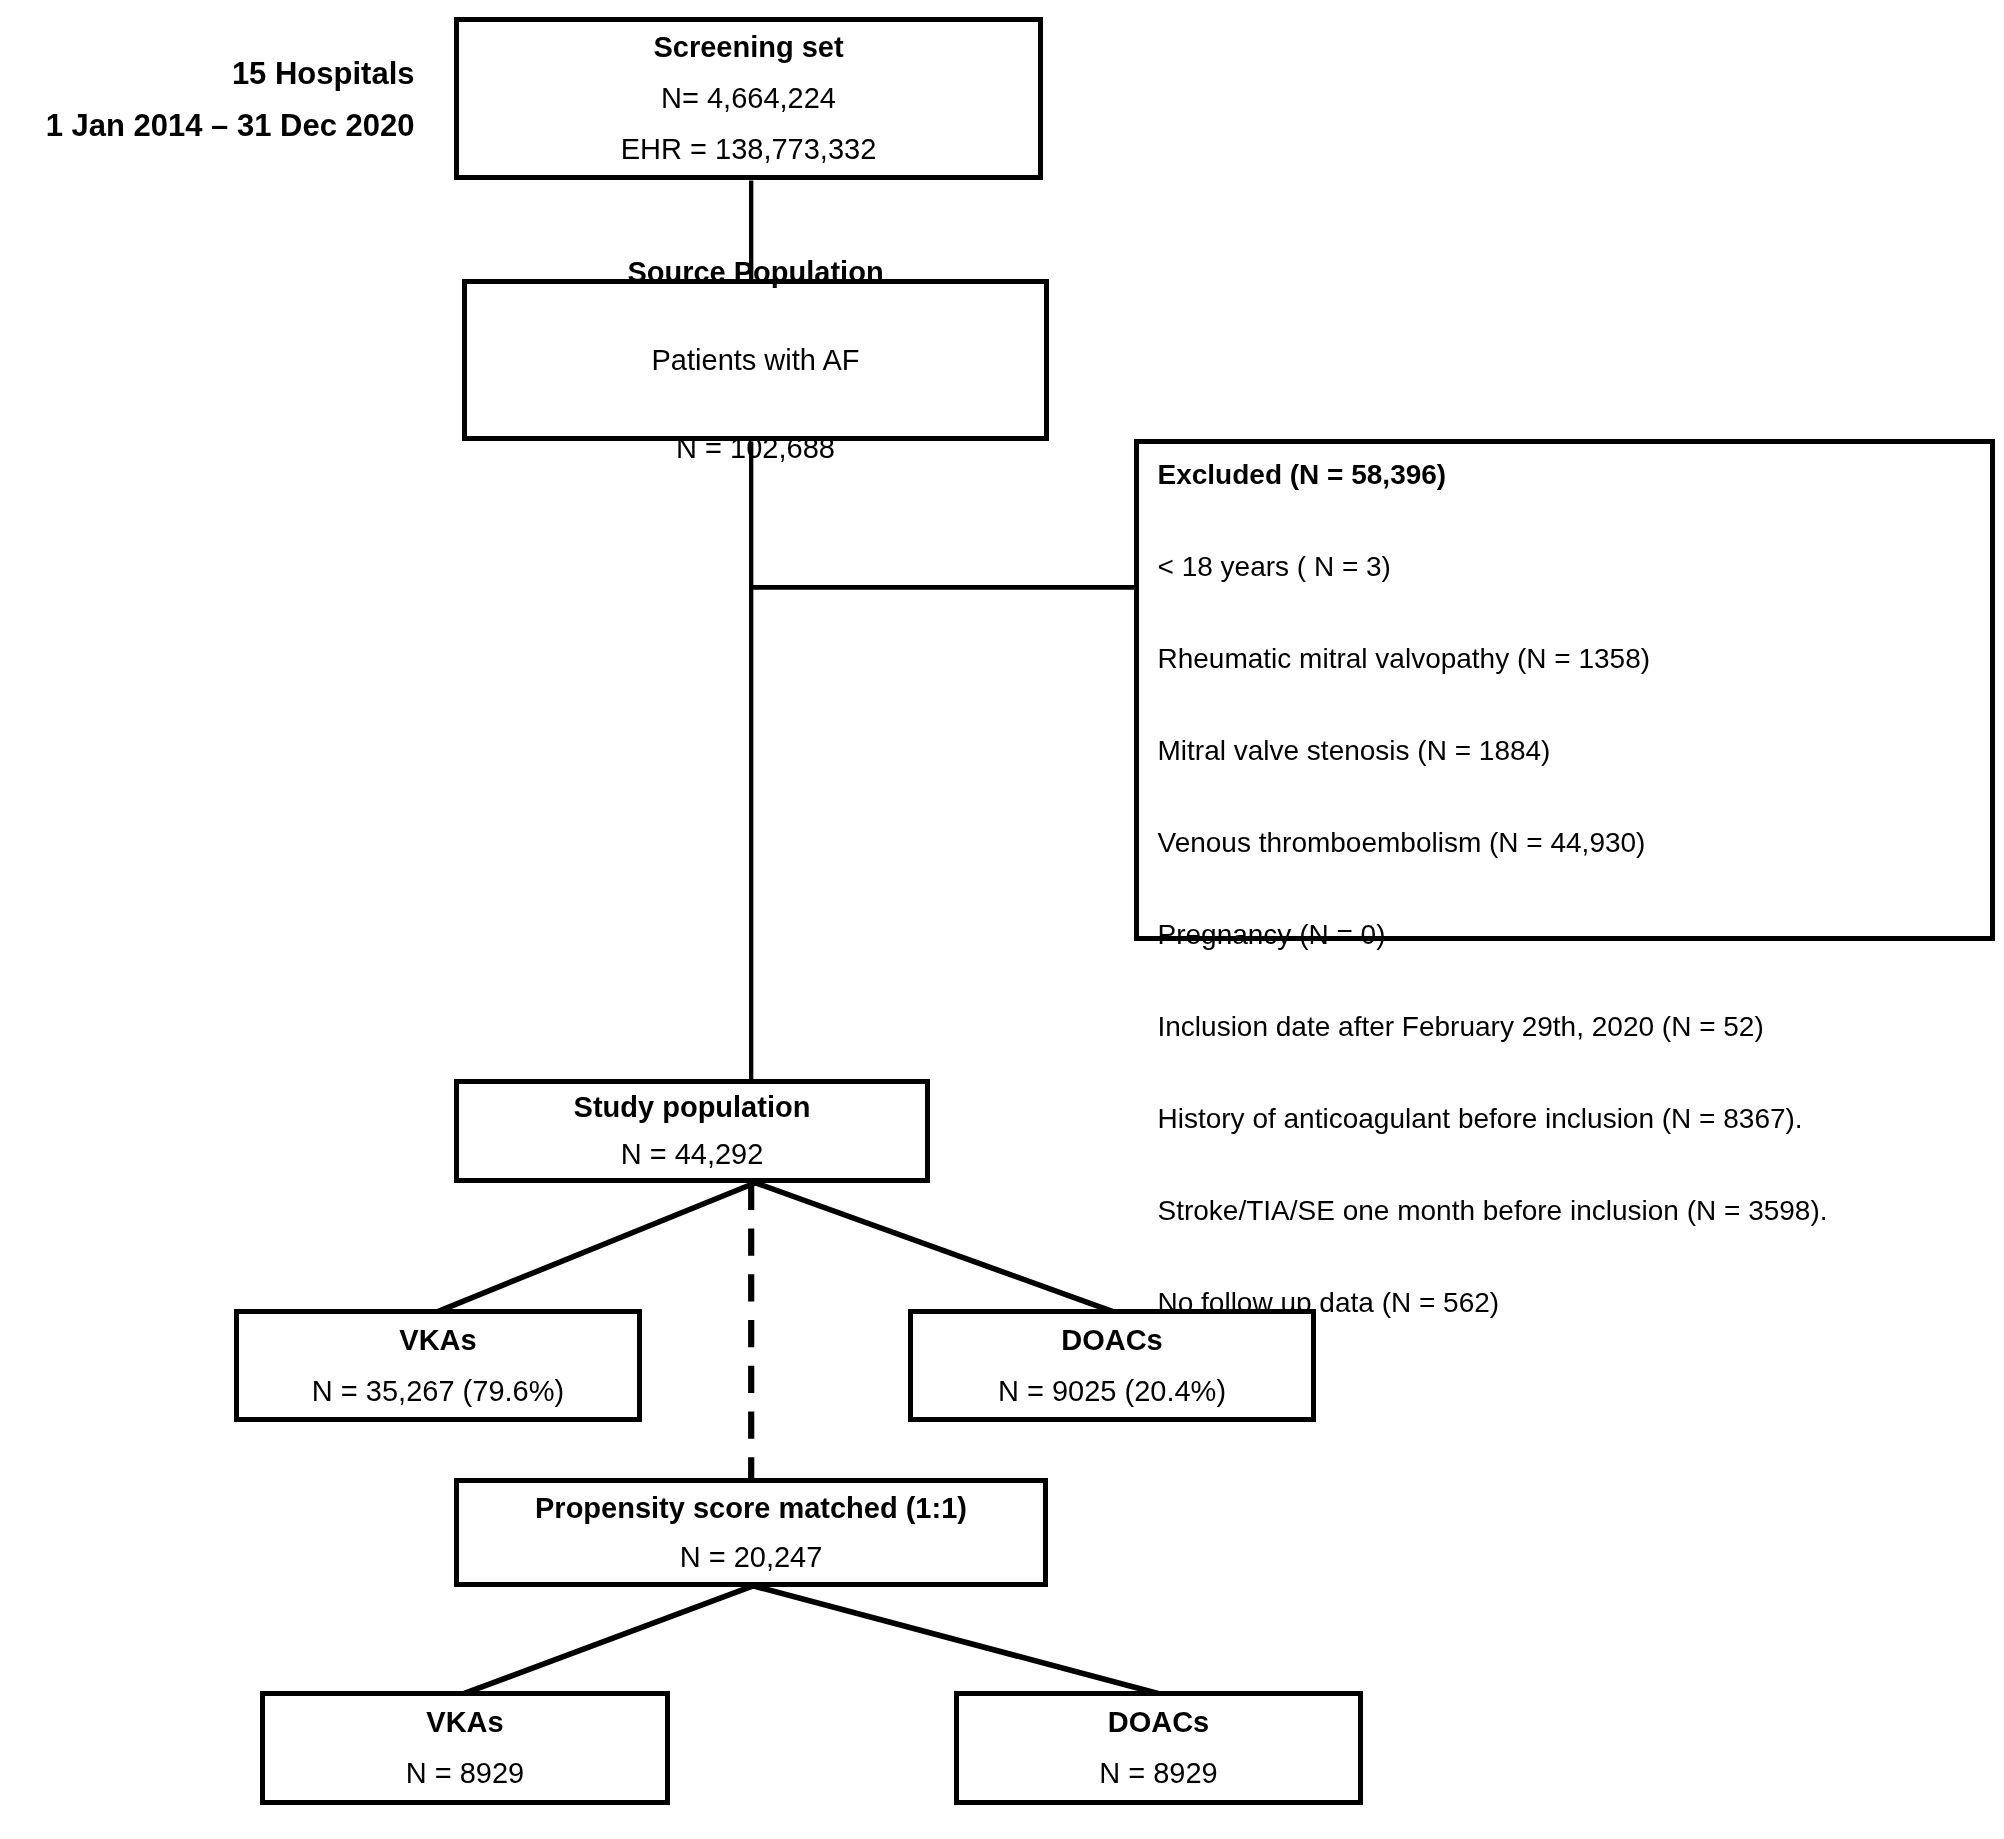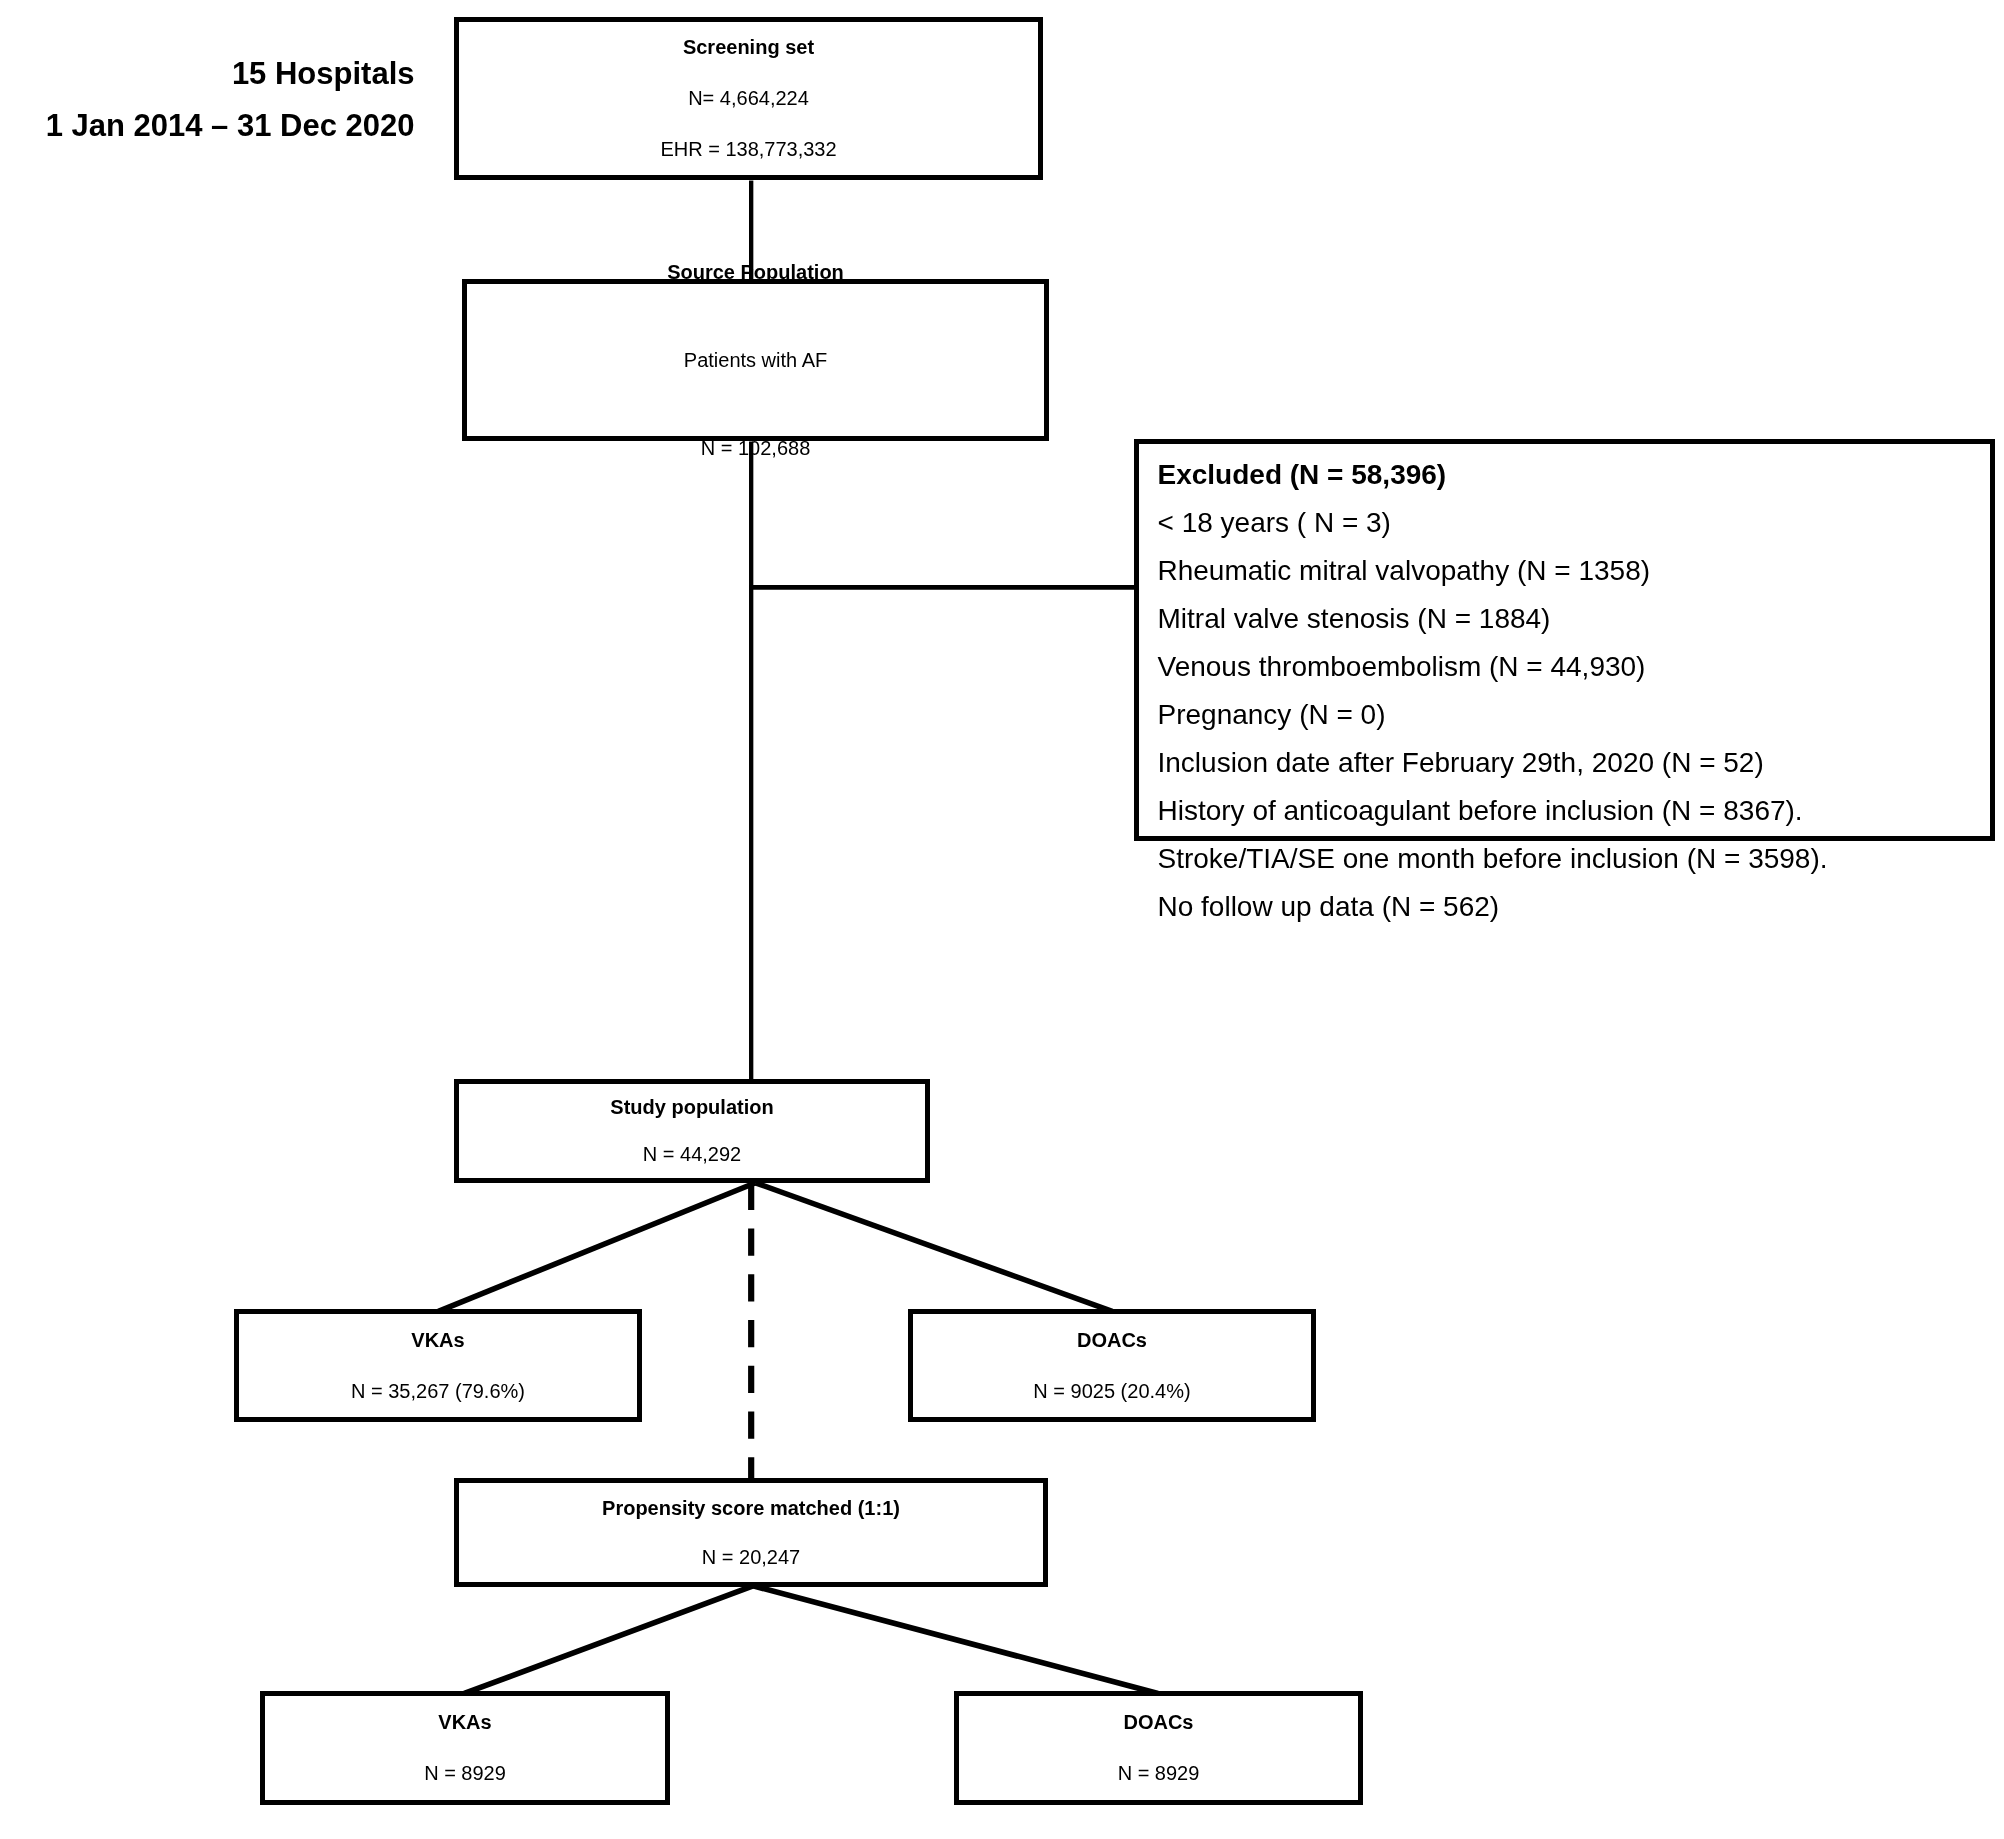--- a/index.html
+++ b/index.html
@@ -26,21 +26,21 @@
     box-sizing: border-box;
     border: 5px solid #000000;
     background: #ffffff;
     display: flex;
     flex-direction: column;
     justify-content: center;
     align-items: center;
     text-align: center;
   }
   .bline {
-    font-size: 20px;
+    font-size: 29px;
     line-height: 51px;
     color: #000000;
     white-space: nowrap;
   }
   .btitle { font-weight: bold; }
 
   .note {
     position: absolute;
     left: 15.5px;
     top: 48px;
@@ -49,25 +49,26 @@
     font-weight: bold;
     font-size: 31px;
     line-height: 52px;
     color: #000000;
   }
 
   #b-screening { left: 454px; top: 17.3px;  width: 589px; height: 163px; }
   #b-source    { left: 462px; top: 279px; width: 587px; height: 162px; gap: 37px; }
 
   #b-excluded {
-    left: 1134px; top: 439px; width: 861px; height: 402px;
+    left: 1134px; top: 439px; width: 861px; height: 502px;
     justify-content: flex-start;
     align-items: flex-start;
     text-align: right;
     padding: 7.4px 7.4px 0 18.5px;
+    gap: 44px;
   }
   #b-excluded .bline { font-size: 28px; line-height: 48px; }
 
   #b-study   { left: 454px;  top: 1079px; width: 476px; height: 104px; }
   #b-study .bline   { line-height: 47px; }
 
   #b-vka1    { left: 234px;  top: 1309px; width: 408px; height: 113px; }
   #b-doac1   { left: 908px; top: 1309px; width: 408px; height: 113px; }
 
   #b-matched { left: 454px;  top: 1478px; width: 594px; height: 109px; }

